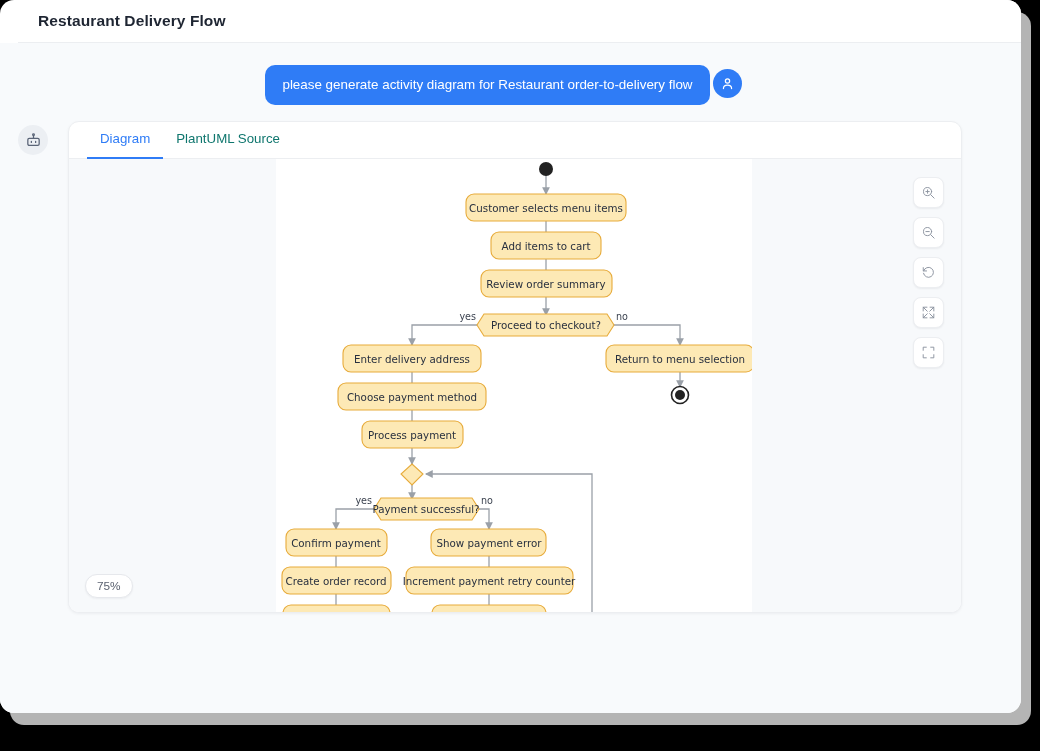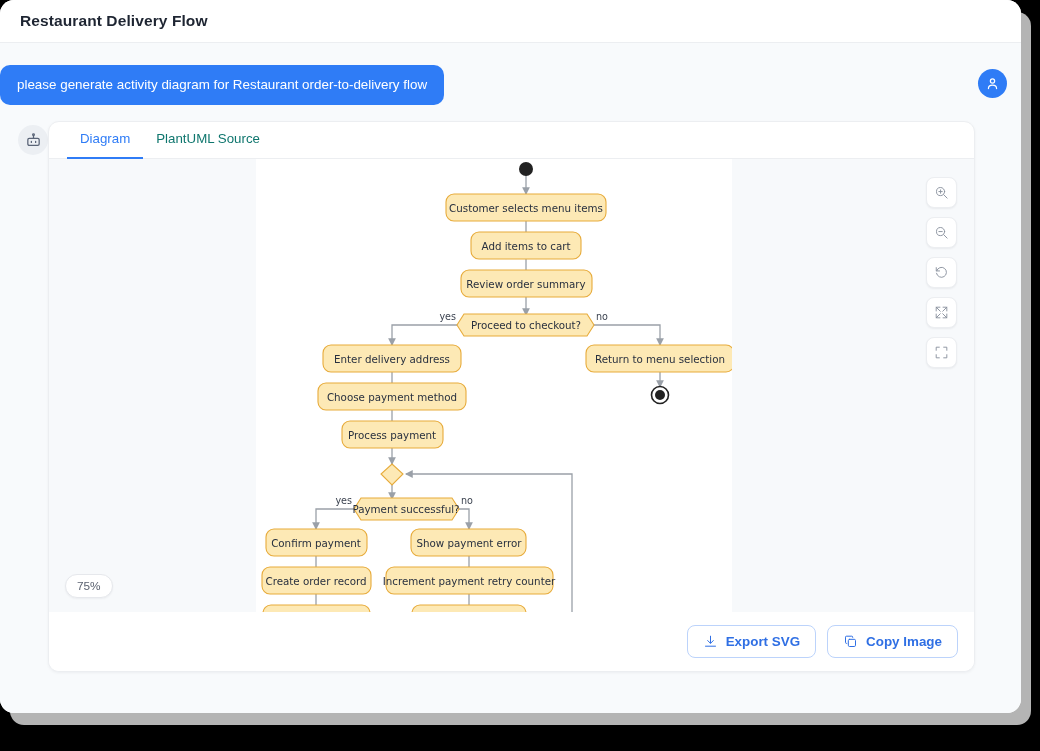--- a/index.html
+++ b/index.html
@@ -10,47 +10,47 @@
   .window{
     position:absolute;left:0;top:0;width:1021px;height:713px;
     background:#ffffff;border-radius:14px;
     box-shadow:10px 12px 0 0 rgba(190,190,190,0.95);
     overflow:hidden;
   }
   
   .titlebar{
     height:43px;box-sizing:border-box;
     border-bottom:1px solid #eceef1;background:#ffffff;
-    display:flex;align-items:center;padding:0 20px;
+    display:flex;align-items:center;padding:0 20px;margin-left:18px;
   }
   .titlebar .title{
     font-size:15.5px;font-weight:700;color:#1e2532;letter-spacing:.1px;
   }
   
   .appbody{
     position:absolute;top:43px;left:0;right:0;bottom:0;
     background:#f8fafc;
   }
   
   .chatrow{
-    display:flex;justify-content:space-between;align-items:flex-start;
+    display:flex;justify-content:center;align-items:flex-start;
     padding:22px 14px 0 0;gap:3px;
   }
   .avatar{
     width:29px;height:29px;border-radius:50%;background:#2f7cf6;
     display:flex;align-items:center;justify-content:center;flex:none;
     margin-top:4px;
   }
   .bubble{
     background:#2f7cf6;color:#fff;border-radius:10px;
     padding:12px 17px;font-size:13.4px;line-height:1.2;
     max-width:480px;
   }
   
-  .assistrow{display:flex;align-items:flex-start;padding:16px 0 0 18px;gap:0;}
+  .assistrow{display:flex;align-items:flex-start;padding:16px 13px 0 18px;gap:20px;}
   .botavatar{
     width:30px;height:30px;border-radius:50%;background:#eceff3;
     display:flex;align-items:center;justify-content:center;flex:none;
     margin-top:4px;
   }
   .card{
     flex:1;margin-right:46px;background:#fff;border:1px solid #eceef1;
     border-radius:11px;box-shadow:0 1px 3px rgba(16,24,40,.05);
     overflow:hidden;
   }
@@ -316,34 +316,17 @@
               <svg width="15" height="15" viewBox="0 0 24 24">
                 <path d="M3.5 8.5v-5h5"></path>
                 <path d="M15.5 3.5h5v5"></path>
                 <path d="M20.5 15.5v5h-5"></path>
                 <path d="M8.5 20.5h-5v-5"></path>
               </svg>
             </div>
           </div>
         </div>
 
-        <div class="cardfoot">
-          <div class="obtn">
-            <svg width="15" height="15" viewBox="0 0 24 24">
-              <path d="M12 3.5v11"></path>
-                <path d="M7.5 10.5 12 15l4.5-4.5"></path>
-              <path d="M4 19.5h16"></path>
-            </svg>
-            <span>Export SVG</span>
-          </div>
-          <div class="obtn">
-            <svg width="15" height="15" viewBox="0 0 24 24">
-              <rect x="8.5" y="8.5" width="11.5" height="11.5" rx="2"></rect>
-              <path d="M15.5 5.5V5a1.5 1.5 0 0 0-1.5-1.5H5.5A1.5 1.5 0 0 0 4 5v8.5A1.5 1.5 0 0 0 5.5 15H6"></path>
-            </svg>
-            <span>Copy Image</span>
-          </div>
-        </div>
 
       </div>
     </div>
   </div>
 </div>
 
 </body></html>

